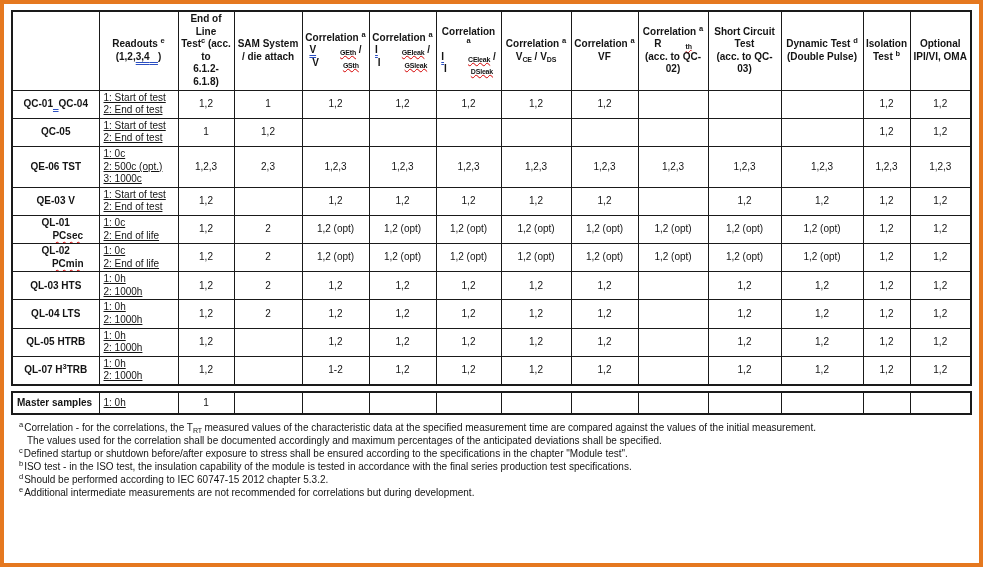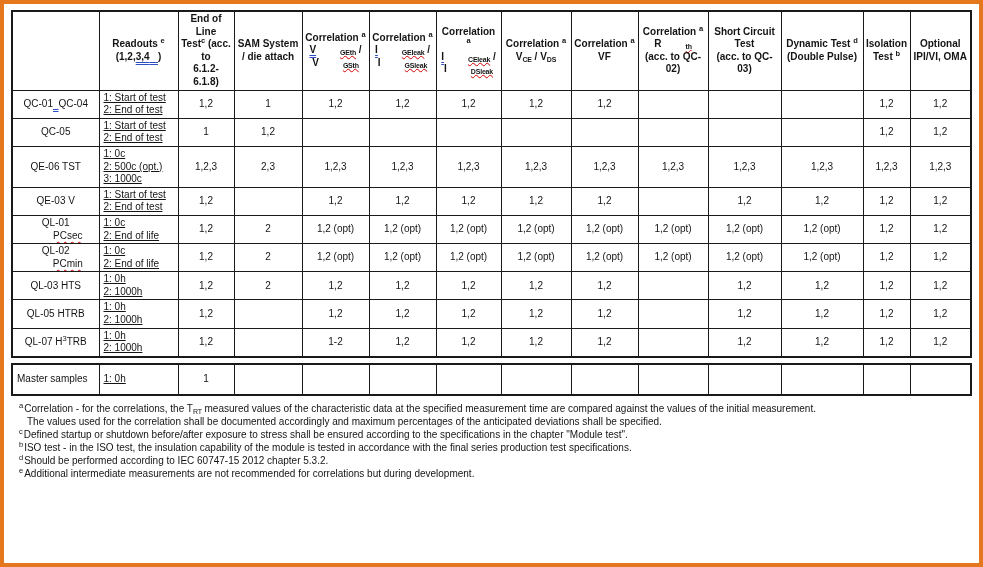--- a/index.html
+++ b/index.html
@@ -10,29 +10,29 @@
     font-family:"Liberation Sans", sans-serif;color:#141414;
   }
   table.matrix{border-collapse:collapse;table-layout:fixed;width:959px;border:2px solid #1a1a1a;}
   .matrix th,.matrix td{
     border:1px solid #1a1a1a;font-size:10px;line-height:1.26;
     padding:1px 2px;vertical-align:middle;overflow:hidden;
   }
   .matrix thead tr{height:68px;}
   .matrix th{font-weight:bold;text-align:center;margin-left:36px;}
   .matrix tbody tr{height:27px;}
-  td.rowlabel{font-weight:normal;text-align:center;}
+  td.rowlabel{font-weight:bold;text-align:center;}
   td.readouts{text-align:left;padding-left:4px;text-decoration:underline;}
   td.val{text-align:center;}
   sup{font-size:7.5px;line-height:0;}
   sub{font-size:7px;line-height:0;vertical-align:-2px;letter-spacing:-0.2px;}
   .sqr{text-decoration-line:underline;text-decoration-style:wavy;text-decoration-color:#d40000;text-underline-offset:2px;padding-left:24px;}
   .bl2{text-decoration-line:underline;text-decoration-style:double;text-decoration-color:#2b4fc2;text-underline-offset:2px;}
   table.master{margin-top:5px;}
-  table.master tbody tr{height:31px;margin-top:11px;}
+  table.master tbody tr{height:22px;margin-top:11px;}
   table.master td.rowlabel{text-align:left;padding-left:4px;}
   .footnotes{margin-top:6px;padding-left:8px;font-size:10px;line-height:13px;}
   .fnline.cont{padding-left:8px;}
   .fnline sup{margin-right:1px;}
 </style>
 </head>
 <body>
 
 <div class="page">
 
@@ -242,20 +242,39 @@
           <td class="val">1,2</td>
           <td class="val">1,2</td>
           <td class="val">1,2</td>
           <td class="val"></td>
           <td class="val">1,2</td>
           <td class="val">1,2</td>
           <td class="val">1,2</td>
           <td class="val">1,2</td>
         </tr>
         <tr>
+          <td class="rowlabel"><span>QL-04 LTS</span></td>
+          <td class="readouts">
+            <div>1: 0h</div>
+            <div>2: 1000h</div>
+          </td>
+          <td class="val">1,2</td>
+          <td class="val">2</td>
+          <td class="val">1,2</td>
+          <td class="val">1,2</td>
+          <td class="val">1,2</td>
+          <td class="val">1,2</td>
+          <td class="val">1,2</td>
+          <td class="val"></td>
+          <td class="val">1,2</td>
+          <td class="val">1,2</td>
+          <td class="val">1,2</td>
+          <td class="val">1,2</td>
+        </tr>
+        <tr>
           <td class="rowlabel"><span>QL-05 HTRB</span></td>
           <td class="readouts">
             <div>1: 0h</div>
             <div>2: 1000h</div>
           </td>
           <td class="val">1,2</td>
           <td class="val"></td>
           <td class="val">1,2</td>
           <td class="val">1,2</td>
           <td class="val">1,2</td>

